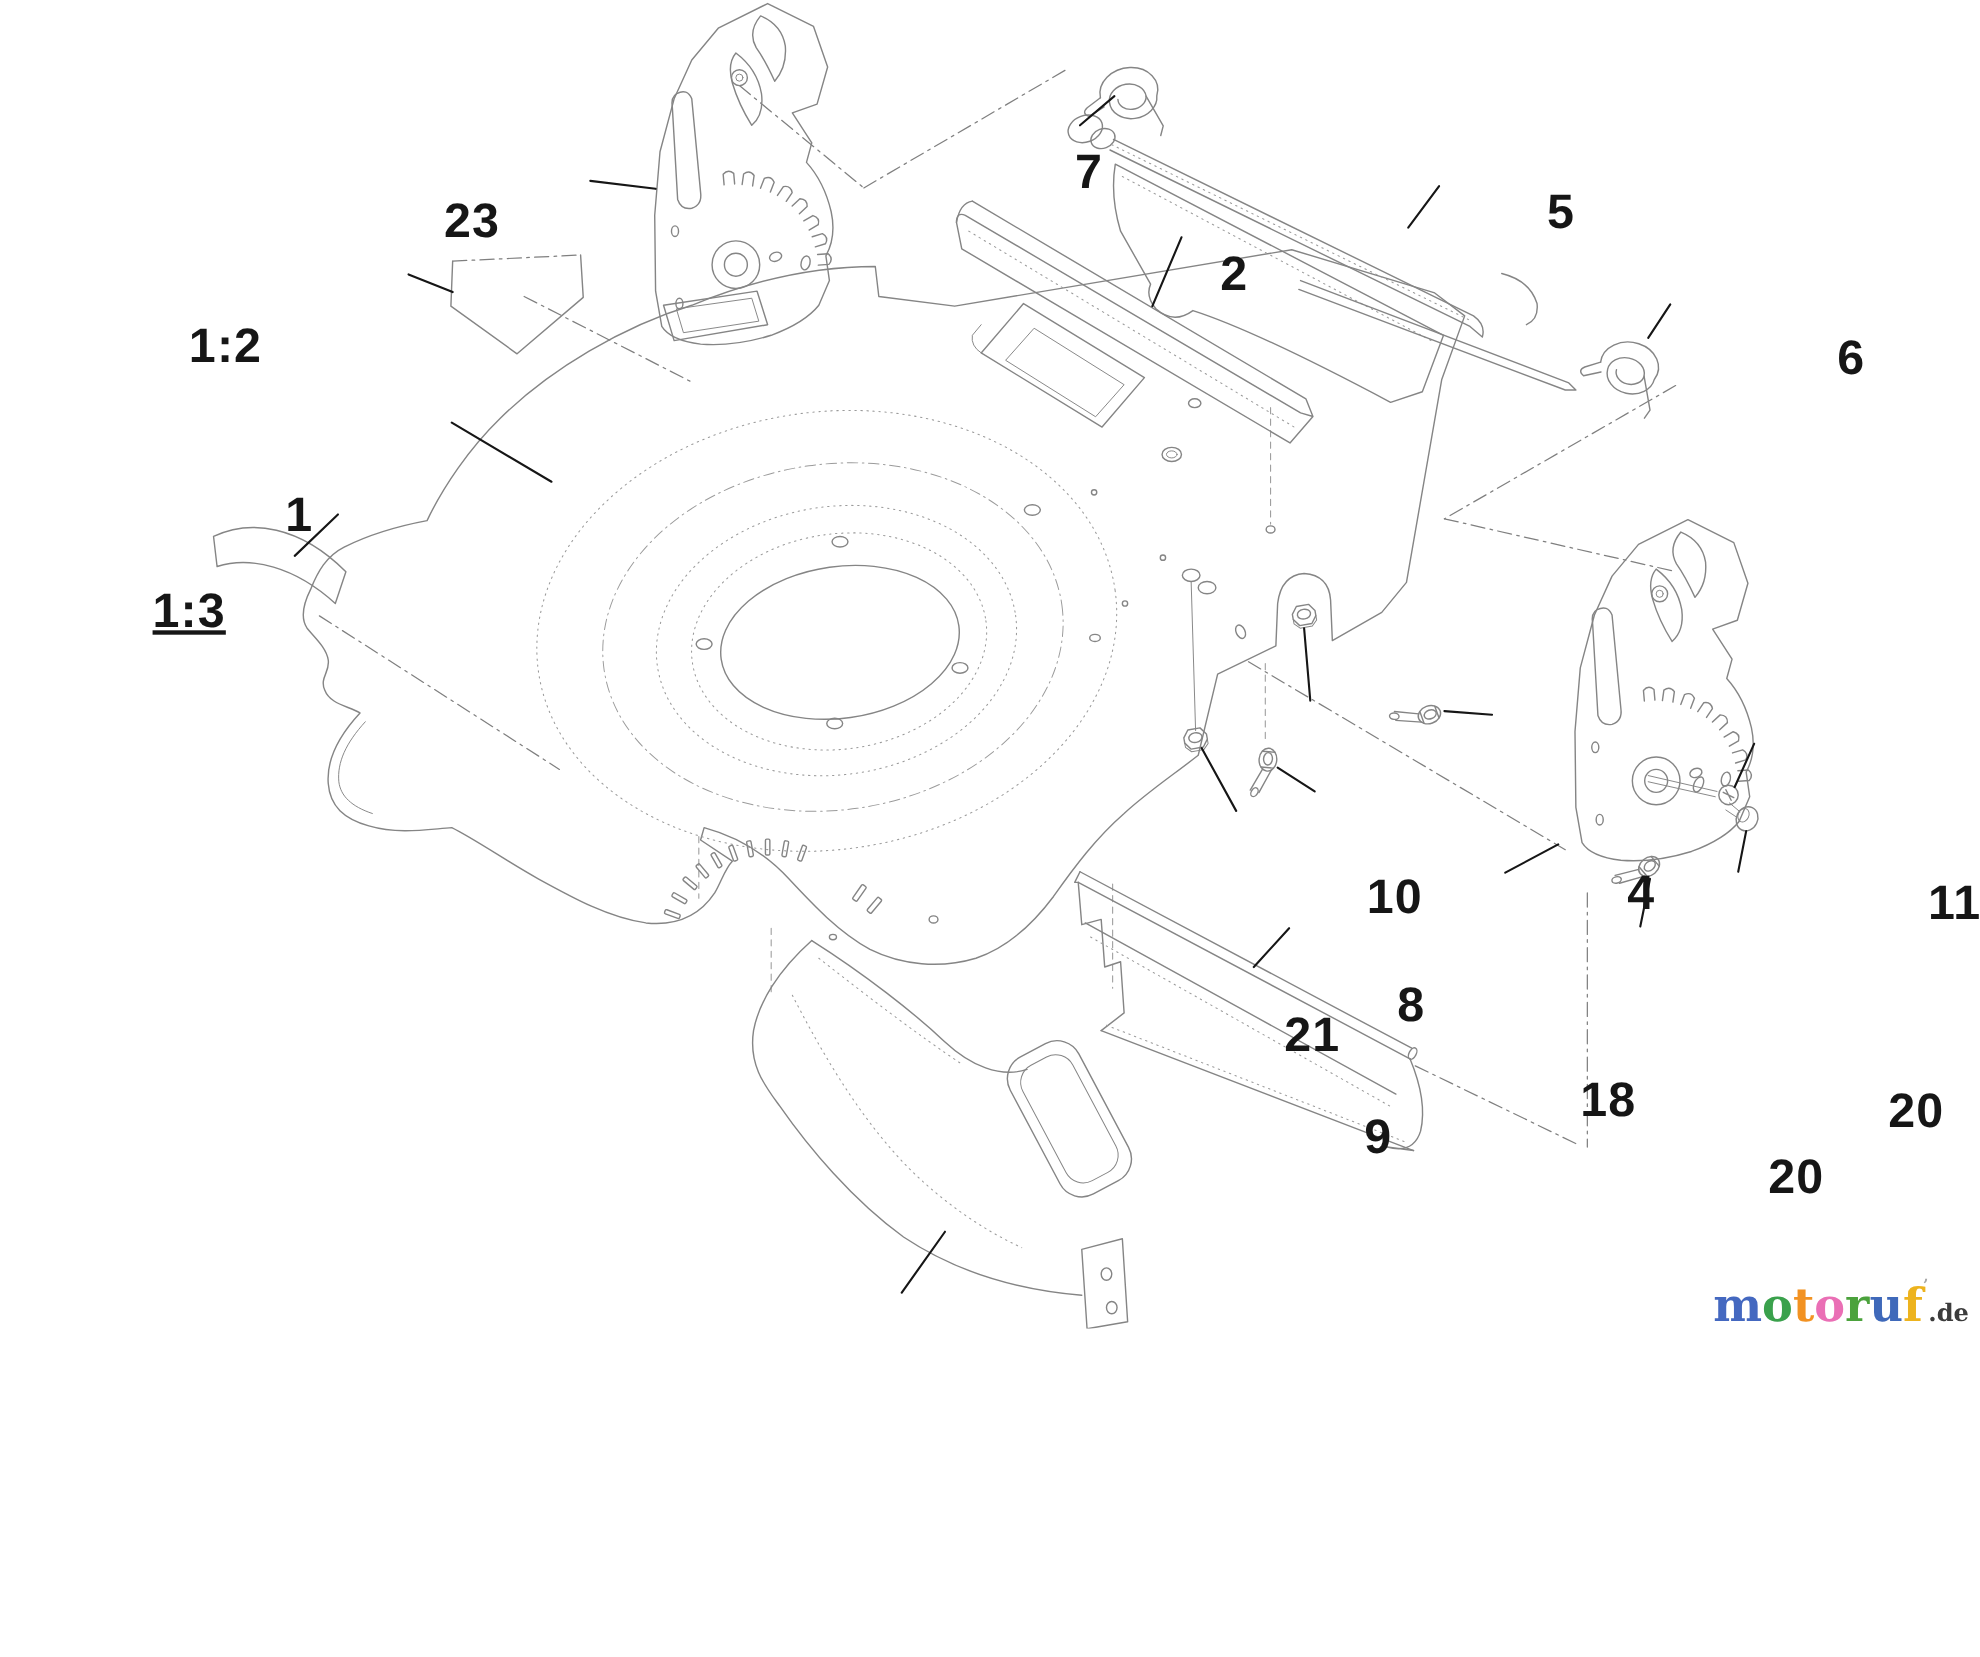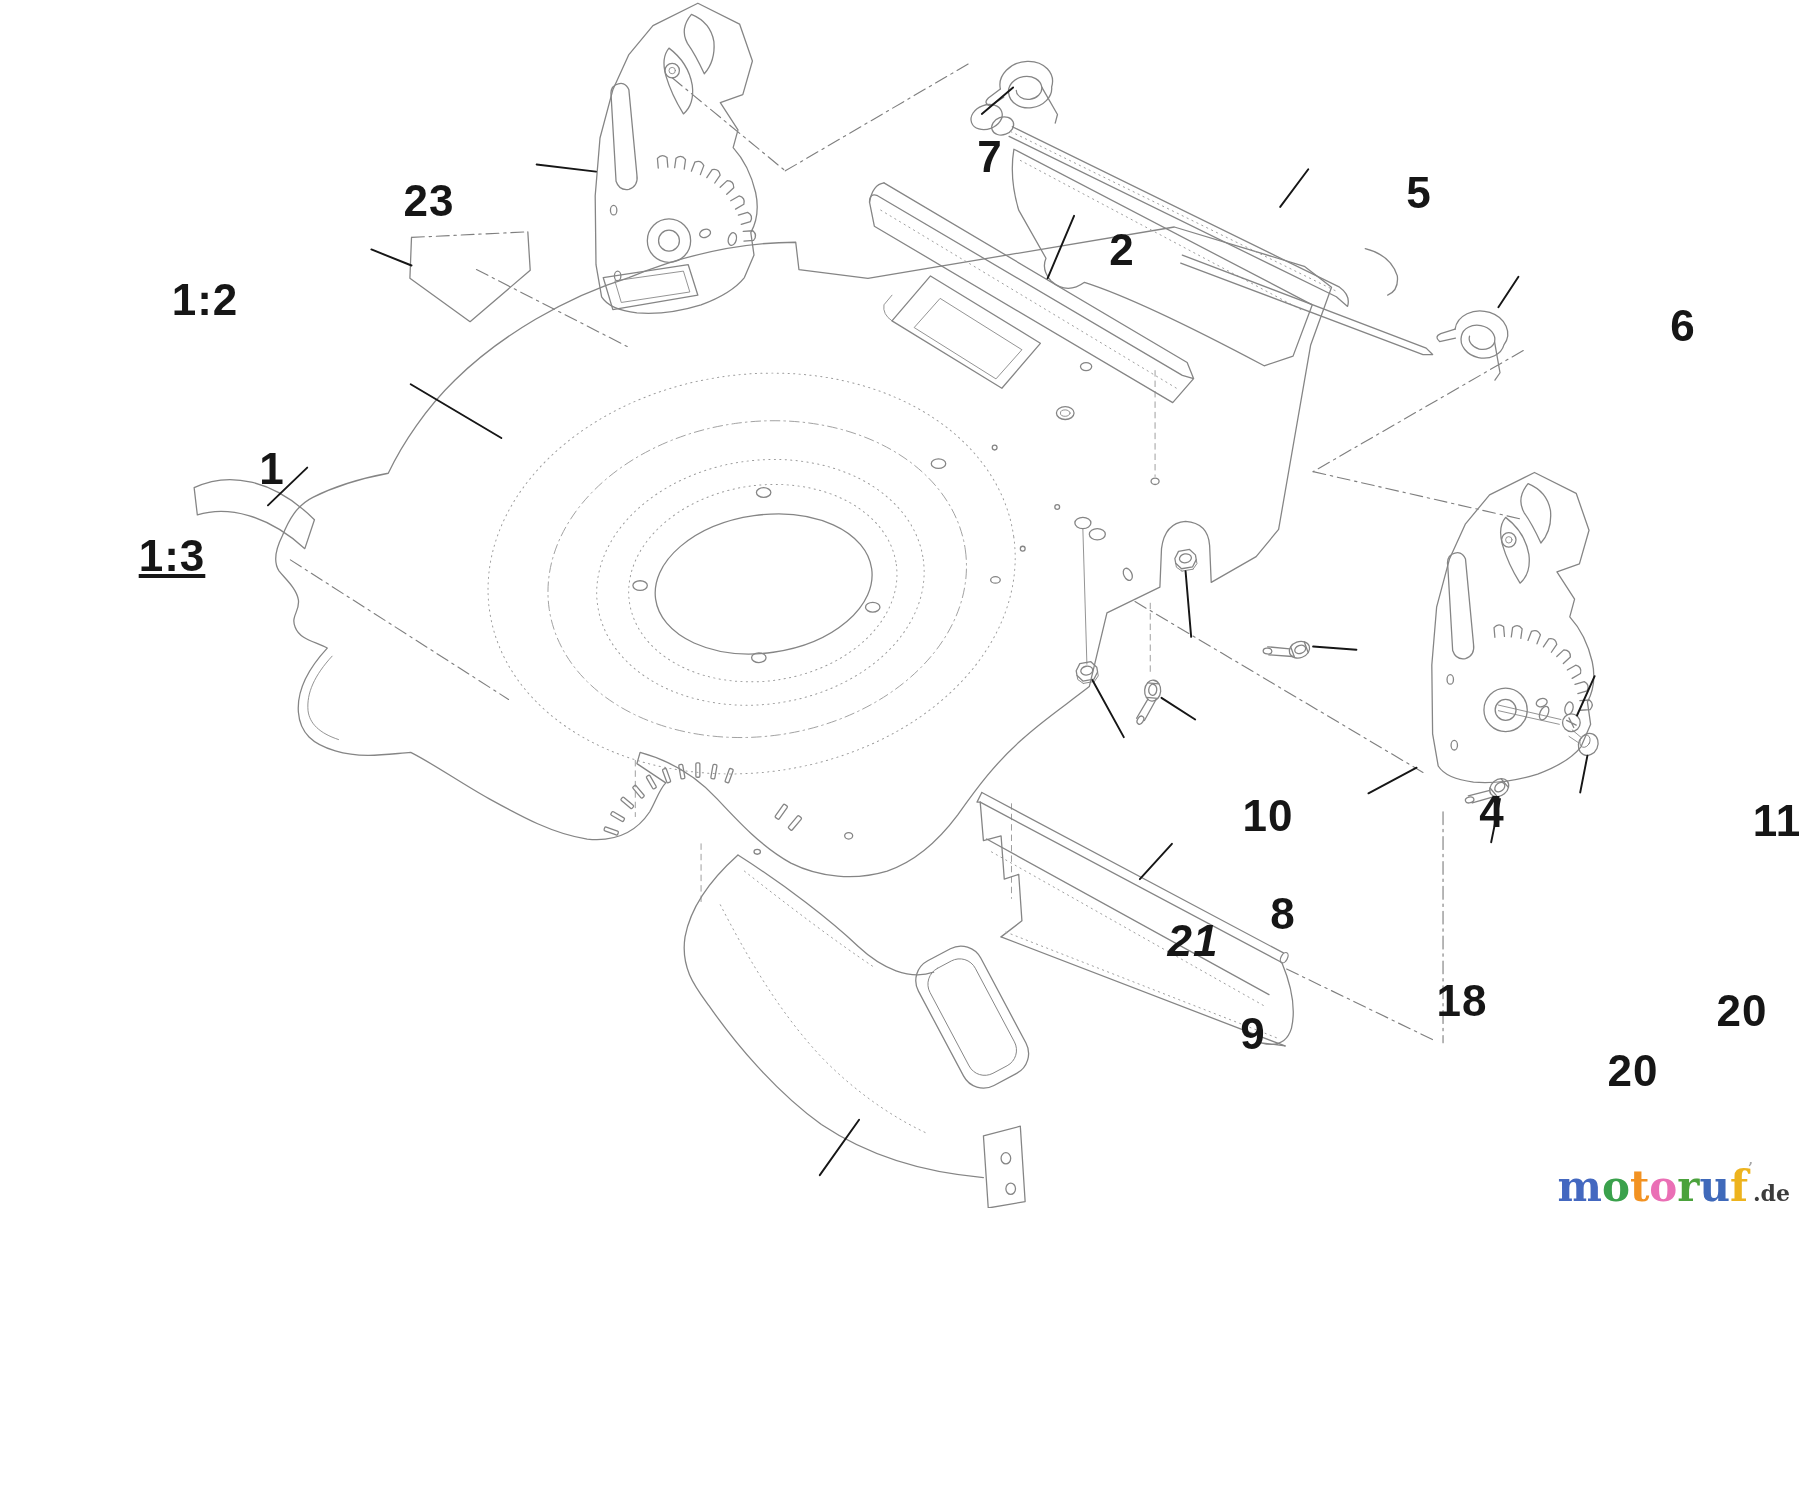--- a/index.html
+++ b/index.html
@@ -251,31 +251,31 @@
         <line x1="1748" y1="988" x2="1757" y2="942"></line>
         <line x1="1637" y1="1050" x2="1648" y2="996"></line>
         <line x1="1484" y1="989" x2="1544" y2="957"></line>
         <line x1="1239" y1="1052" x2="1199" y2="1096"></line>
         <line x1="800" y1="1465" x2="849" y2="1396"></line>
       </g>
 </svg>
 
 <div id="callouts">
       <div class="callout" style="left: 429px; top: 201px;">23</div>
-      <div class="callout" style="left: 205px; top: 300px;">1:2</div>
+      <div class="callout" style="left: 205px; top: 315px;">1:2</div>
       <div class="callout" style="left: 272px; top: 469px;">1</div>
       <div class="callout" style="left: 172px; top: 556px; text-decoration: underline;">1:3</div>
       <div class="callout" style="left: 990px; top: 157px;">7</div>
       <div class="callout" style="left: 1122px; top: 250px;">2</div>
       <div class="callout" style="left: 1419px; top: 193px;">5</div>
       <div class="callout" style="left: 1683px; top: 326px;">6</div>
       <div class="callout" style="left: 1268px; top: 816px;">10</div>
       <div class="callout" style="left: 1492px; top: 812px;">4</div>
       <div class="callout" style="left: 1283px; top: 914px;">8</div>
-      <div class="callout" style="left: 1193px; top: 941px; font-style: italic;">21</div>
+      <div class="callout" style="left: 1193px; top: 941px;">21</div>
       <div class="callout" style="left: 1777px; top: 821px;">11</div>
       <div class="callout" style="left: 1742px; top: 1011px;">20</div>
       <div class="callout" style="left: 1633px; top: 1071px;">20</div>
       <div class="callout" style="left: 1462px; top: 1001px;">18</div>
       <div class="callout" style="left: 1253px; top: 1034px;">9</div>
       <div class="callout" style="left: 788px; top: 1483px;">3</div>
     </div>
 
 <div class="logo" id="logo"><span class="lt" style="color: rgb(68, 104, 192);">m</span><span class="lt" style="color: rgb(58, 161, 76);">o</span><span class="lt" style="color: rgb(242, 146, 34);">t</span><span class="lt" style="color: rgb(234, 111, 181);">o</span><span class="lt" style="color: rgb(75, 162, 60);">r</span><span class="lt" style="color: rgb(63, 105, 186);">u</span><span class="lt" style="color: rgb(237, 179, 30);">f</span><span class="mark" style="color: rgb(166, 166, 166);">’</span><span class="suffix" style="color: rgb(60, 60, 60);">.de</span></div>
 

